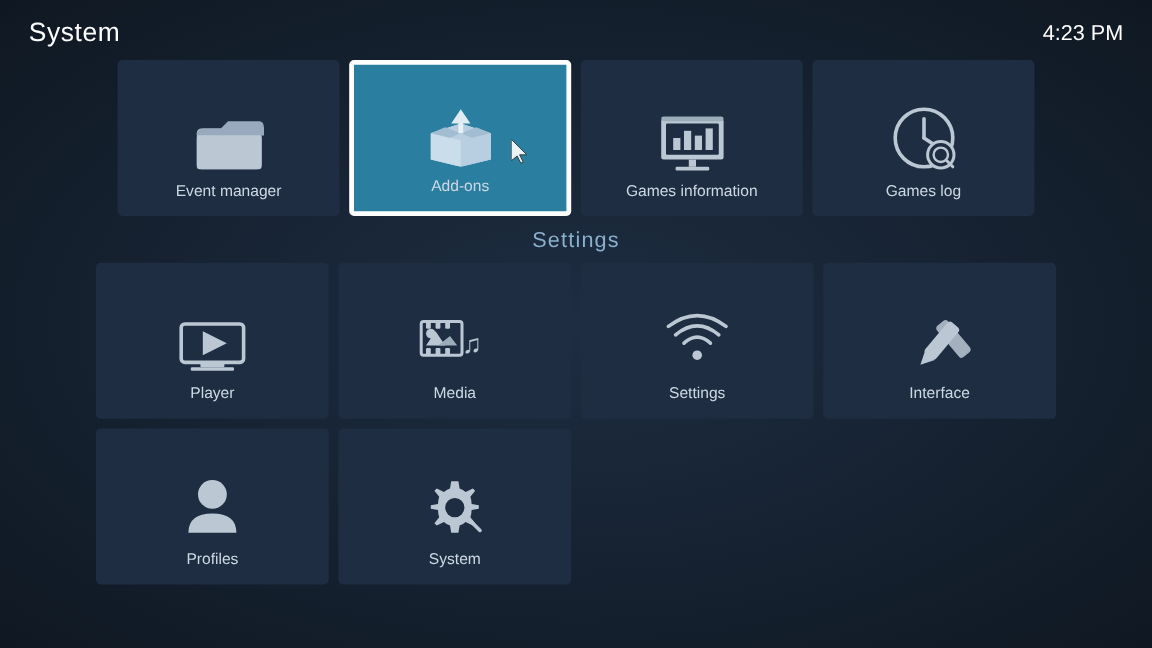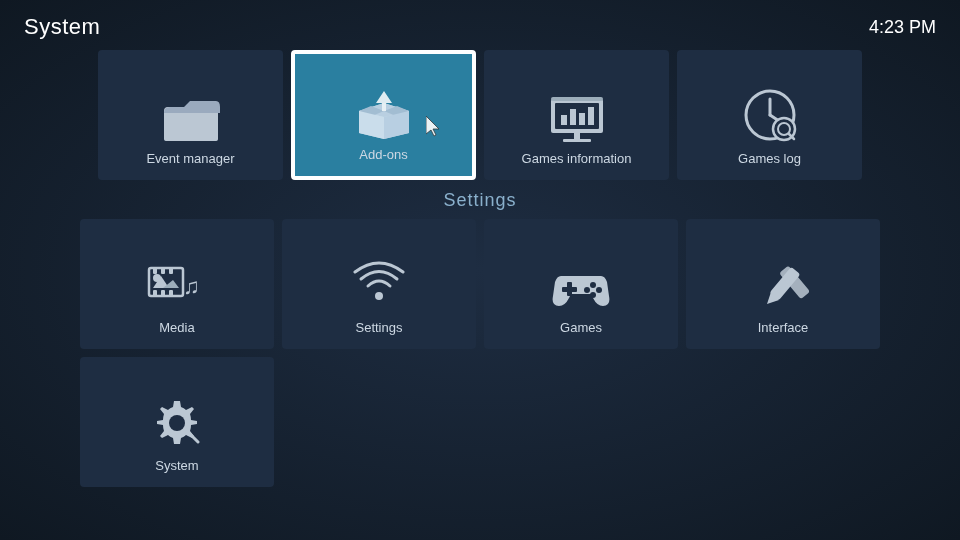--- a/index.html
+++ b/index.html
@@ -230,20 +230,31 @@
       </div>
       <span class="tile-label">Games log</span>
     </div>
 
   </div>
 
   <div class="section-label">Settings</div>
 
   <div class="settings-grid">
 
+    <div class="settings-tile">
+      <div class="tile-icon">
+        <svg width="56" height="44" viewBox="0 0 56 44" fill="#cdd8e3">
+          <rect x="2" y="2" width="52" height="32" rx="3" fill="none" stroke="#cdd8e3" stroke-width="3"></rect>
+          <polygon points="20,8 20,28 40,18" fill="#cdd8e3"></polygon>
+          <rect x="18" y="34" width="20" height="4" rx="1" fill="#cdd8e3"></rect>
+          <rect x="10" y="38" width="36" height="3" rx="1" fill="#cdd8e3"></rect>
+        </svg>
+      </div>
+      <span class="tile-label">Player</span>
+    </div>
 
     <div class="settings-tile">
       <div class="tile-icon">
         <svg width="60" height="48" viewBox="0 0 60 48" fill="#cdd8e3">
 
           <rect x="2" y="4" width="34" height="28" rx="2" fill="none" stroke="#cdd8e3" stroke-width="2.5"></rect>
           <rect x="6" y="4" width="4" height="6" rx="1" fill="#cdd8e3"></rect>
           <rect x="14" y="4" width="4" height="6" rx="1" fill="#cdd8e3"></rect>
           <rect x="22" y="4" width="4" height="6" rx="1" fill="#cdd8e3"></rect>
           <rect x="6" y="26" width="4" height="6" rx="1" fill="#cdd8e3"></rect>
@@ -267,51 +278,44 @@
 
           <circle cx="27" cy="38" r="4" fill="#cdd8e3"></circle>
           <path d="M16,28 Q27,18 38,28" fill="none" stroke="#cdd8e3" stroke-width="3" stroke-linecap="round"></path>
           <path d="M9,21 Q27,6 45,21" fill="none" stroke="#cdd8e3" stroke-width="3" stroke-linecap="round"></path>
           <path d="M3,14 Q27,-4 51,14" fill="none" stroke="#cdd8e3" stroke-width="3" stroke-linecap="round"></path>
         </svg>
       </div>
       <span class="tile-label">Settings</span>
     </div>
 
-    <div class="settings-tile">
-      <div class="tile-icon">
-        <svg width="60" height="44" viewBox="0 0 60 44" fill="#cdd8e3">
-
-          <path d="M10,8 Q6,8 4,14 L2,28 Q0,38 8,38 Q14,38 18,30 L20,26 L40,26 L42,30 Q46,38 52,38 Q60,38 58,28 L56,14 Q54,8 50,8 Z" fill="#cdd8e3"></path>
-
-          <rect x="16" y="14" width="5" height="14" rx="1" fill="#1e2d42"></rect>
-
-          <rect x="11" y="19" width="15" height="5" rx="1" fill="#1e2d42"></rect>
-
-          <circle cx="42" cy="17" r="3" fill="#1e2d42"></circle>
-          <circle cx="48" cy="22" r="3" fill="#1e2d42"></circle>
-          <circle cx="36" cy="22" r="3" fill="#1e2d42"></circle>
-          <circle cx="42" cy="27" r="3" fill="#1e2d42"></circle>
-        </svg>
-      </div>
-      <span class="tile-label">Games</span>
-    </div>
 
     <div class="settings-tile">
       <div class="tile-icon">
         <svg width="52" height="52" viewBox="0 0 52 52" fill="#cdd8e3">
 
           <rect x="20" y="6" width="12" height="34" rx="3" transform="rotate(40,26,26)" fill="#cdd8e3"></rect>
           <polygon points="10,44 14,32 22,40" fill="#cdd8e3"></polygon>
           <rect x="34" y="6" width="12" height="34" rx="3" transform="rotate(-40,38,26)" fill="#cdd8e3" opacity="0.85"></rect>
         </svg>
       </div>
       <span class="tile-label">Interface</span>
     </div>
 
+    <div class="settings-tile">
+      <div class="tile-icon">
+        <svg width="50" height="54" viewBox="0 0 50 54" fill="#cdd8e3">
+
+          <circle cx="25" cy="16" r="12" fill="#cdd8e3"></circle>
+
+          <path d="M5,48 Q5,32 25,32 Q45,32 45,48" fill="#cdd8e3"></path>
+        </svg>
+      </div>
+      <span class="tile-label">Profiles</span>
+    </div>
 
     <div class="settings-tile">
       <div class="tile-icon">
         <svg width="54" height="54" viewBox="0 0 54 54" fill="#cdd8e3">
 
           <path d="M27,16 a11,11 0 1,0 0.001,0 Z" fill="#1e2d42"></path>
           <path d="M27,5
             L30,5 L31,11 Q34,12 36,14 L42,11 L44,13 L40,18 Q41,21 41,24
             L47,25 L47,28 L41,29 Q41,32 40,35 L44,40 L42,42 L36,39
             Q34,41 31,42 L30,48 L27,48 L24,48 L23,42 Q20,41 18,39

